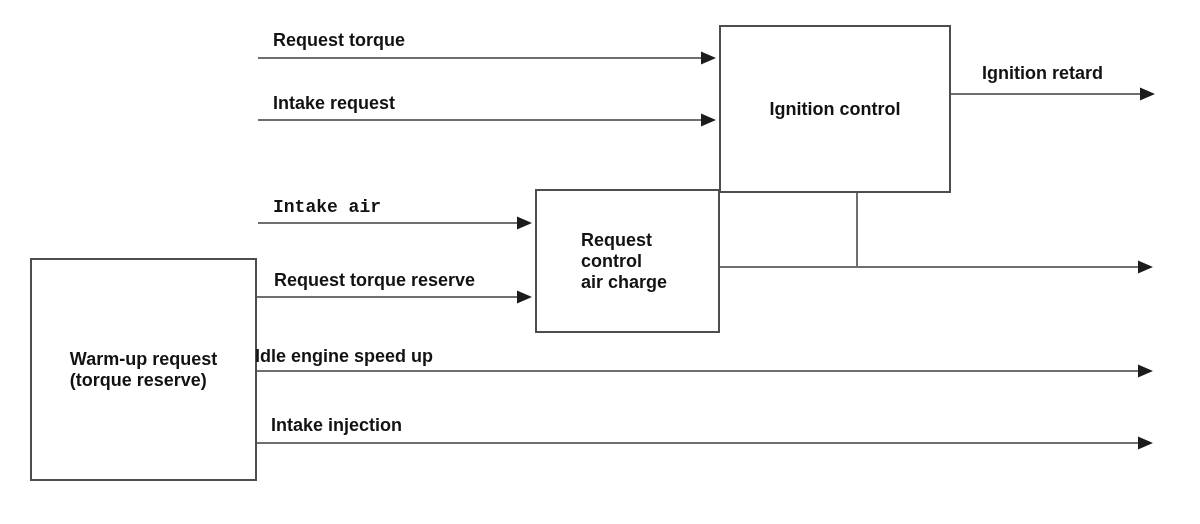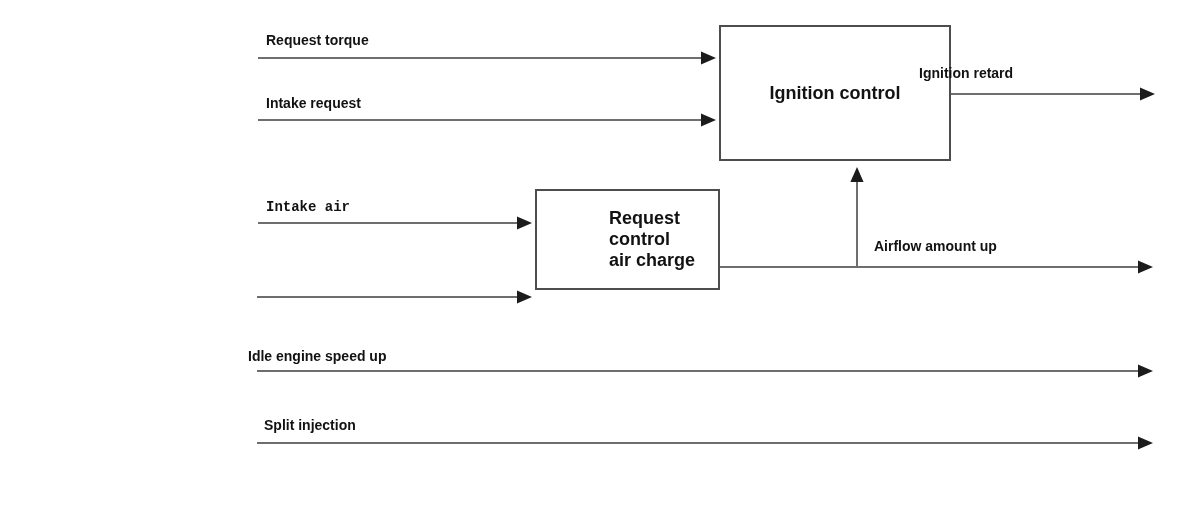--- a/index.html
+++ b/index.html
@@ -35,22 +35,23 @@
     line-height: 21px;
   }
   .box.center { justify-content: center; text-align: center; }
   .box .inner { text-align: left; }
   .lbl {
     position: absolute;
     transform: translateY(-50%);
     white-space: nowrap;
     color: #121212;
     font-weight: bold;
-    font-size: 14px;
+    font-size: 18px;
     line-height: 20px;
+    margin-left: 7px;
   }
 </style>
 </head>
 <body>
 
 <div id="canvas">
 
   <svg id="wires" width="1200" height="524" viewBox="0 0 1200 524" xmlns="http://www.w3.org/2000/svg">
     <defs>
       <marker id="ah" viewBox="0 0 10 10" refX="8" refY="5" markerWidth="7.5" markerHeight="7.5" orient="auto-start-reverse">
@@ -63,34 +64,40 @@
       <line x1="258" y1="223" x2="529" y2="223" marker-end="url(#ah)"></line>
       <line x1="257" y1="297" x2="529" y2="297" marker-end="url(#ah)"></line>
       <line x1="257" y1="371" x2="1150" y2="371" marker-end="url(#ah)"></line>
       <line x1="257" y1="443" x2="1150" y2="443" marker-end="url(#ah)"></line>
       <line x1="951" y1="94" x2="1152" y2="94" marker-end="url(#ah)"></line>
       <line x1="720" y1="267" x2="1150" y2="267" marker-end="url(#ah)"></line>
       <line x1="857" y1="267" x2="857" y2="170" marker-end="url(#ah)"></line>
     </g>
   </svg>
 
+  <div class="box center" style="left:30px; top:258px; width:227px; height:223px;">
+    <div class="inner">
+      <span>Warm-up request</span><br>
+      <span>(torque reserve)</span>
+    </div>
+  </div>
 
-  <div class="box" style="left:535px; top:189px; width:185px; height:101px; padding-left:72px;">
+  <div class="box" style="left:535px; top:189px; width:185px; height:144px; padding-left:44px;">
     <div class="inner">
       <span>Request</span><br>
       <span>control</span><br>
       <span>air charge</span>
     </div>
   </div>
 
-  <div class="box center" style="left:719px; top:25px; width:232px; height:136px;">
+  <div class="box center" style="left:719px; top:25px; width:232px; height:168px;">
     <span>Ignition control</span>
   </div>
 
   <div class="lbl" style="left:266px; top:40px;">Request torque</div>
   <div class="lbl" style="left:266px; top:103px;">Intake request</div>
   <div class="lbl" style="left:266px; top:207px;font-family:Liberation Mono, monospace;">Intake air</div>
+  <div class="lbl" style="left:267px; top:280px;">Request torque reserve</div>
   <div class="lbl" style="left:248px; top:356px;">Idle engine speed up</div>
-  <div class="lbl" style="left:264px; top:425px;">Split injection</div>
-  <div class="lbl" style="left:919px; top:73px;">Ignition retard</div>
-  <div class="lbl" style="left:874px; top:246px;">Airflow amount up</div>
+  <div class="lbl" style="left:264px; top:425px;">Intake injection</div>
+  <div class="lbl" style="left:975px; top:73px;">Ignition retard</div>
 
 </div>
 
 </body></html>

